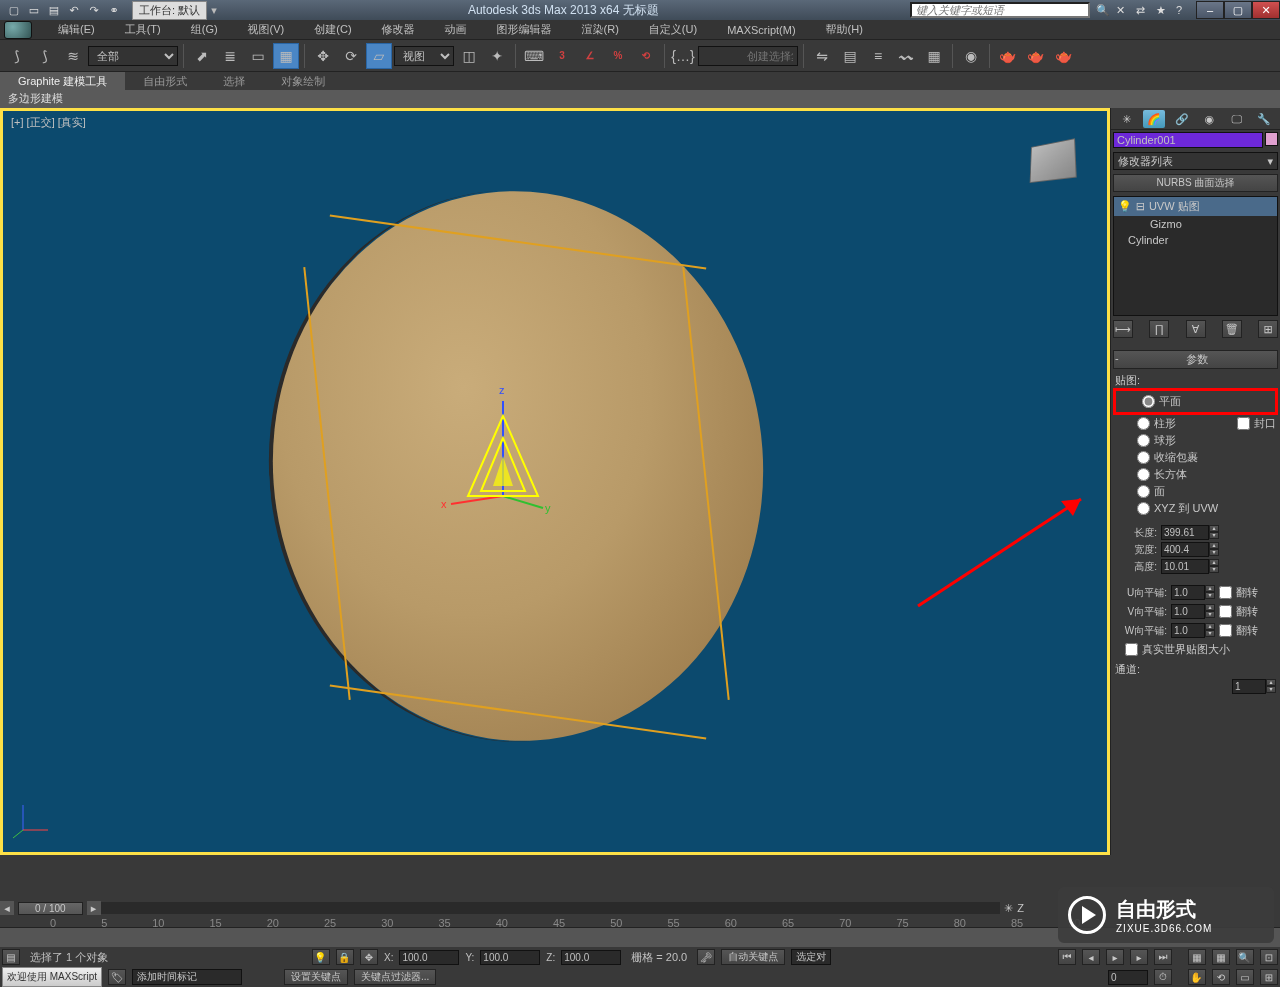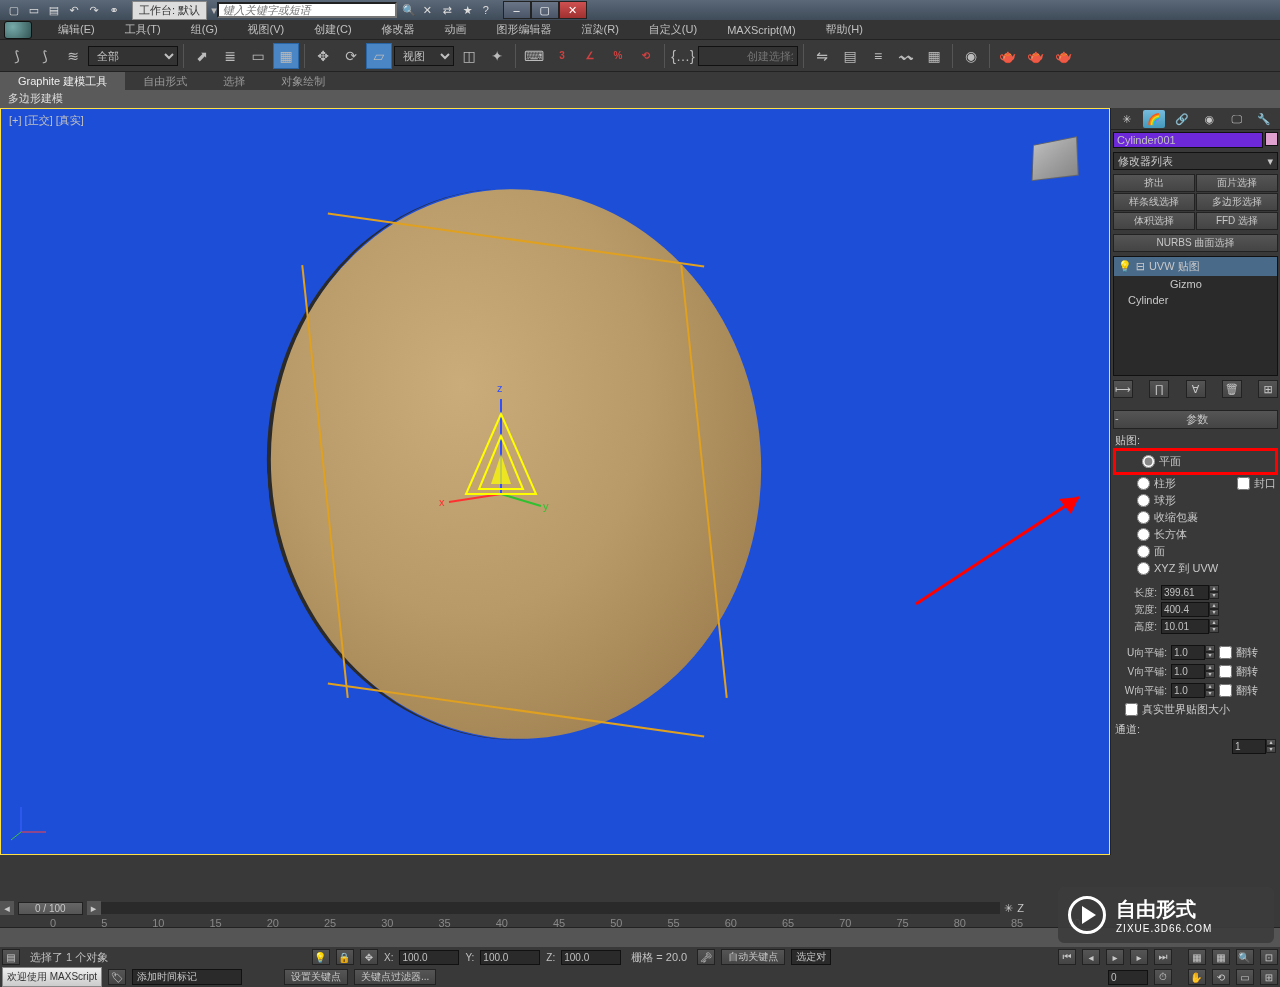--- a/index.html
+++ b/index.html
@@ -32,21 +32,21 @@
 .tdd { background: #333; border: 1px solid #111; color: #c0c0c0; padding: 2px 4px; height: 20px; }
 
 
 .ribbontabs { height: 18px; background: #393939; display: flex; }
 .rtab { padding: 2px 18px; color: #999; cursor: pointer; }
 .rtab.active { background: #5a5a5a; color: #eee; }
 .ribbonbody { height: 18px; background: #5a5a5a; padding: 1px 8px; color: #ddd; }
 
 
 .mainarea { position: absolute; top: 108px; bottom: 132px; left: 0; right: 0; display: flex; }
-.viewport { flex: 1; background: #1d4ed8; border: 1px solid #fde047; position: relative; overflow: hidden; }
+.viewport { flex: 1; background: #0c4a6e; border: 3px solid #fde047; position: relative; overflow: hidden; }
 .vplabel { position: absolute; top: 4px; left: 8px; color: #c0c0c0; font-size: 11px; }
 .viewcube-area { position: absolute; top: 30px; right: 30px; }
 .viewcube { width: 50px; height: 40px; background: linear-gradient(145deg,#bbb,#888); border: 1px solid #666; transform: perspective(200px) rotateX(20deg) rotateY(-25deg); }
 .axistripod { position: absolute; bottom: 10px; left: 10px; }
 
 
 .cylshape { position: absolute; left: 270px; top: 80px; width: 500px; height: 560px; }
 .cylshape .disk { position: absolute; width: 490px; height: 550px; border-radius: 50%; background: radial-gradient(ellipse at 40% 35%, #c9ac7a 0%, #b89a68 45%, #a08050 80%, #7d6440 100%); transform: rotate(-4deg); }
 .cylshape .rim { position: absolute; width: 492px; height: 552px; border-radius: 50%; border-left: 6px solid #2a2a2a; transform: rotate(-4deg); left: -4px; top: -1px; background: transparent; }
 .giz-wire { position: absolute; border: 1px solid #e0a020; }
@@ -120,20 +120,21 @@
     <span>▢</span>
     <span>▭</span>
     <span>▤</span>
     <span>↶</span>
     <span>↷</span>
     <span>⚭</span>
   </div>
   <div class="ws">工作台: 默认</div>
   <div style="width: 4px"></div>
   <span style="color:#bbb">▾</span>
+  <div class="apptitle">Autodesk 3ds Max  2013 x64     无标题</div>
   <input class="search" placeholder="键入关键字或短语" style="">
   <div class="ticons">
     <span>🔍</span>
     <span>✕</span>
     <span>⇄</span>
     <span>★</span>
     <span>?</span>
   </div>
   <div class="winbtns">
     <div>–</div>
@@ -262,38 +263,30 @@
     </div>
     <div class="objname">
       <input value="Cylinder001" style="">
       <div class="swatch"></div>
     </div>
     <div class="modlist-dd">
       <span>修改器列表</span>
         <span>▾</span>
     </div>
     <div class="modbtns">
-      <div class="modbtn">挤出</div>
-      <div class="modbtn">面片选择</div>
-      <div class="modbtn">样条线选择</div>
-      <div class="modbtn">多边形选择</div>
-      <div class="modbtn">体积选择</div>
-      <div class="modbtn">FFD 选择</div>
-    </div>
-    <div class="modbtns">
         <div class="modbtn" style="min-width:100%">NURBS 曲面选择</div>
       </div>
 
     <div class="stack">
       <div class="stackrow sel">
         <span>💡</span>
         <span>⊟</span>
         <span>UVW 贴图</span>
       </div>
-      <div class="stackrow" style="padding-left:56px">
+      <div class="stackrow" style="padding-left:36px">
         <span>Gizmo</span>
       </div>
       <div class="stackrow" style="padding-left:14px">
         <span>Cylinder</span>
       </div>
     </div>
     <div class="stackctrl">
       <span>⟼</span>
       <span>∏</span>
       <span>∀</span>

